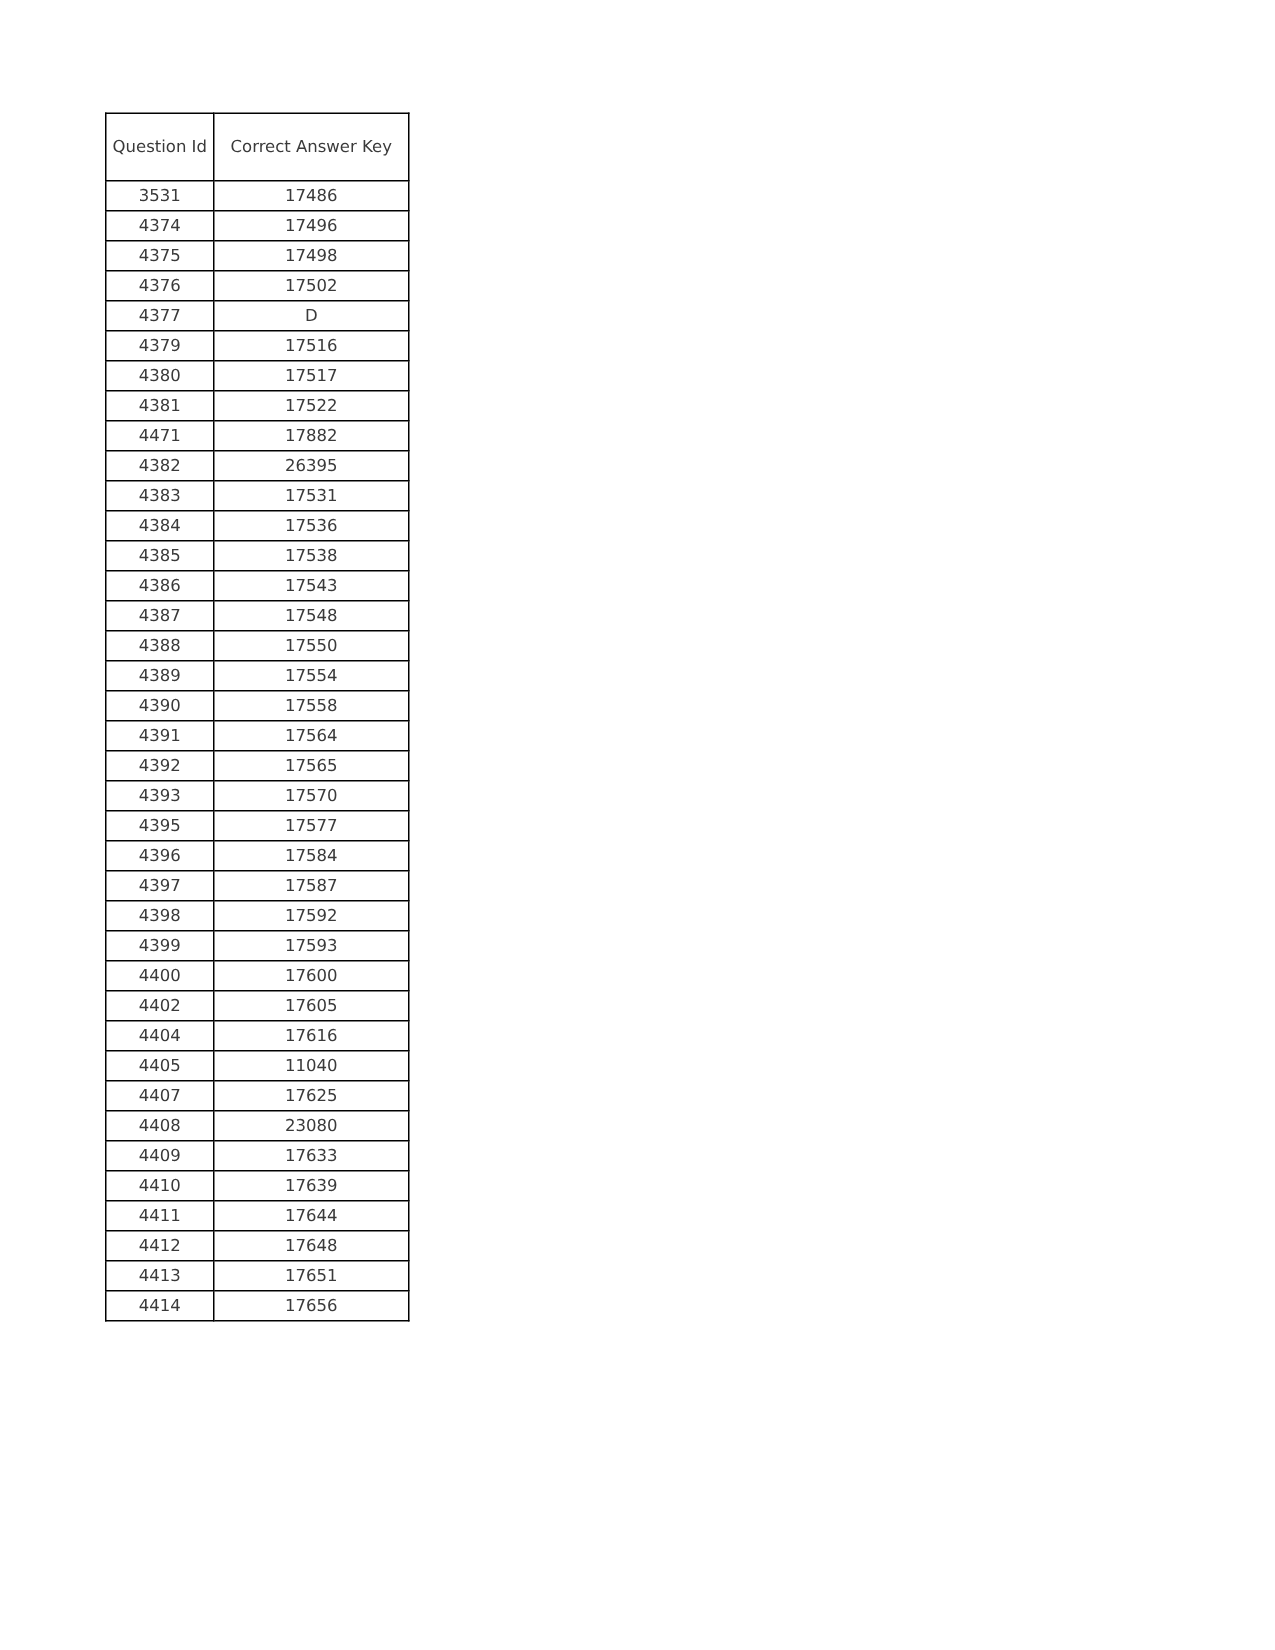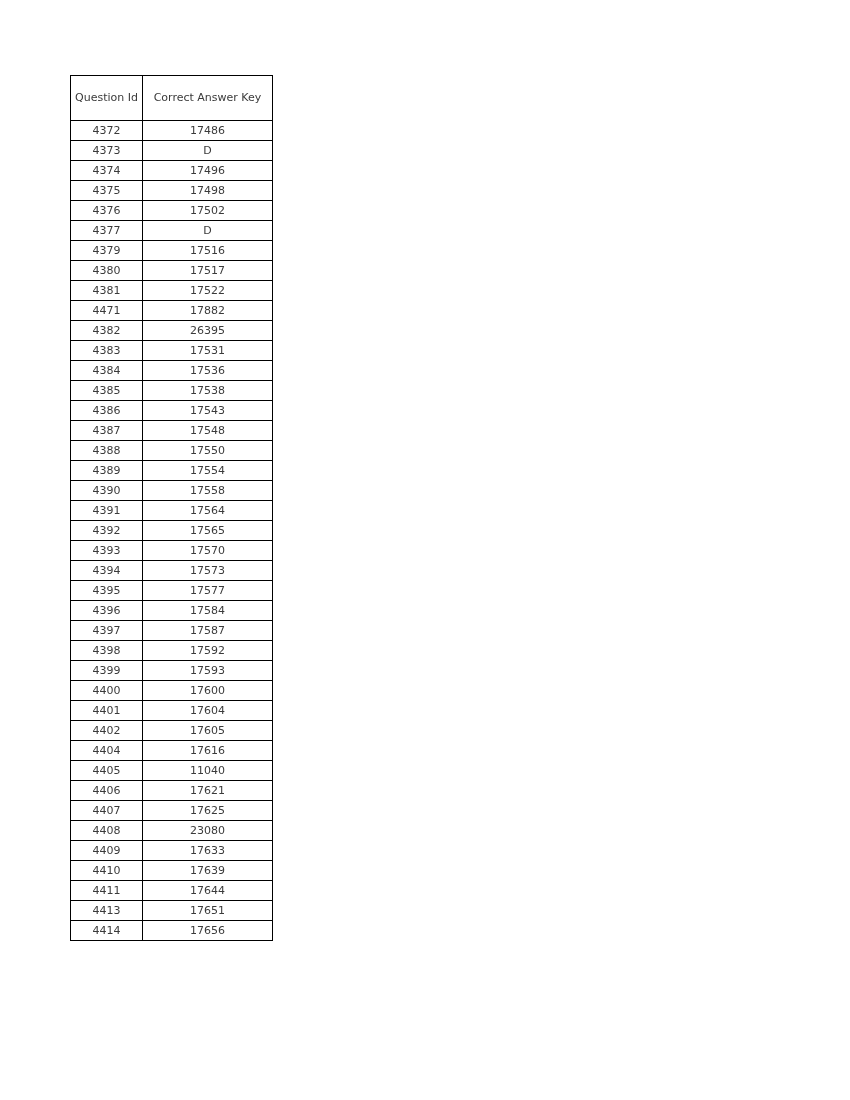--- a/index.html
+++ b/index.html
@@ -60,26 +60,22 @@
       <col class="col-key">
     </colgroup>
     <thead>
       <tr>
         <th>Question Id</th>
         <th>Correct Answer Key</th>
       </tr>
     </thead>
     <tbody id="table-body">
         <tr>
-          <td>4372</td>
+          <td>3531</td>
           <td>17486</td>
-        </tr>
-        <tr>
-          <td>4373</td>
-          <td>D</td>
         </tr>
         <tr>
           <td>4374</td>
           <td>17496</td>
         </tr>
         <tr>
           <td>4375</td>
           <td>17498</td>
         </tr>
         <tr>
@@ -148,24 +144,20 @@
         </tr>
         <tr>
           <td>4392</td>
           <td>17565</td>
         </tr>
         <tr>
           <td>4393</td>
           <td>17570</td>
         </tr>
         <tr>
-          <td>4394</td>
-          <td>17573</td>
-        </tr>
-        <tr>
           <td>4395</td>
           <td>17577</td>
         </tr>
         <tr>
           <td>4396</td>
           <td>17584</td>
         </tr>
         <tr>
           <td>4397</td>
           <td>17587</td>
@@ -176,58 +168,54 @@
         </tr>
         <tr>
           <td>4399</td>
           <td>17593</td>
         </tr>
         <tr>
           <td>4400</td>
           <td>17600</td>
         </tr>
         <tr>
-          <td>4401</td>
-          <td>17604</td>
-        </tr>
-        <tr>
           <td>4402</td>
           <td>17605</td>
         </tr>
         <tr>
           <td>4404</td>
           <td>17616</td>
         </tr>
         <tr>
           <td>4405</td>
           <td>11040</td>
         </tr>
         <tr>
-          <td>4406</td>
-          <td>17621</td>
-        </tr>
-        <tr>
           <td>4407</td>
           <td>17625</td>
         </tr>
         <tr>
           <td>4408</td>
           <td>23080</td>
         </tr>
         <tr>
           <td>4409</td>
           <td>17633</td>
         </tr>
         <tr>
           <td>4410</td>
           <td>17639</td>
         </tr>
         <tr>
           <td>4411</td>
           <td>17644</td>
+        </tr>
+        <tr>
+          <td>4412</td>
+          <td>17648</td>
         </tr>
         <tr>
           <td>4413</td>
           <td>17651</td>
         </tr>
         <tr>
           <td>4414</td>
           <td>17656</td>
         </tr>
       </tbody>

